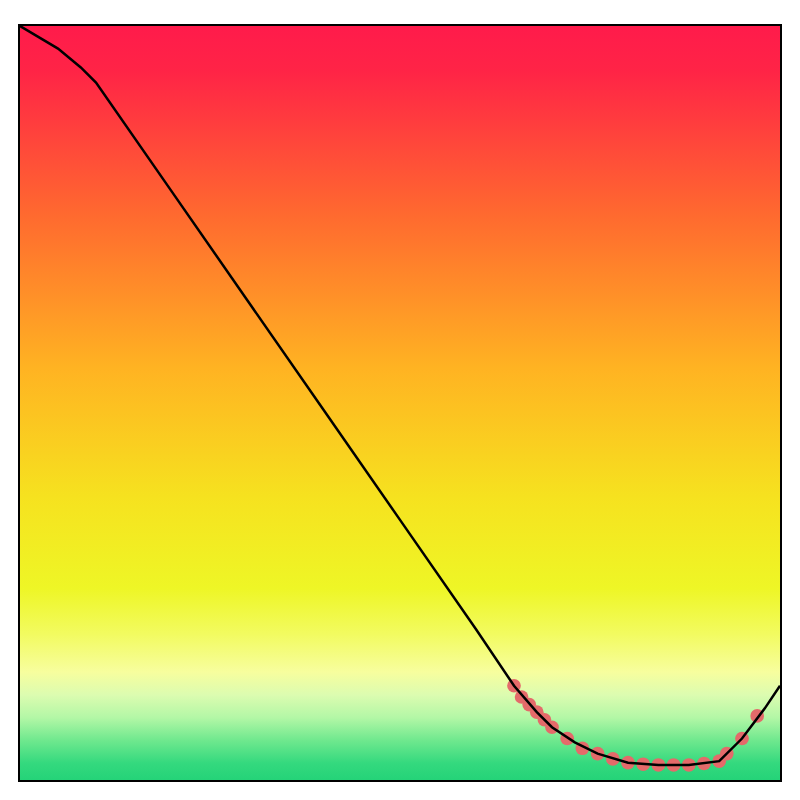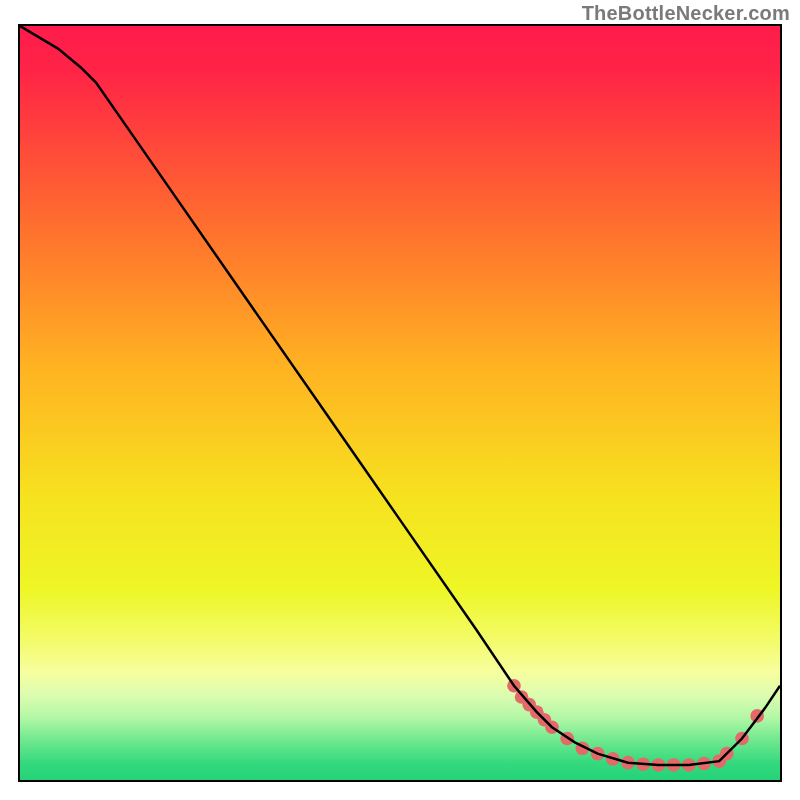--- a/index.html
+++ b/index.html
@@ -48,21 +48,20 @@
     inset: 0;
     width: 100%;
     height: 100%;
     z-index: 2;
   }
 </style>
 </head>
 <body>
 
 <div class="stage">
-  <div class="watermark">TheBottleNecker.com</div>
 
   <div class="plot-frame">
     <svg class="bg-gradient" viewBox="0 0 100 100" preserveAspectRatio="none">
       <defs>
         <linearGradient id="bgGrad" x1="0" y1="0" x2="0" y2="1">
             <stop offset="0%" stop-color="#ff1b4b"></stop>
             <stop offset="6%" stop-color="#ff2446"></stop>
             <stop offset="25%" stop-color="#ff6a2f"></stop>
             <stop offset="45%" stop-color="#ffb322"></stop>
             <stop offset="62%" stop-color="#f6e21f"></stop>

